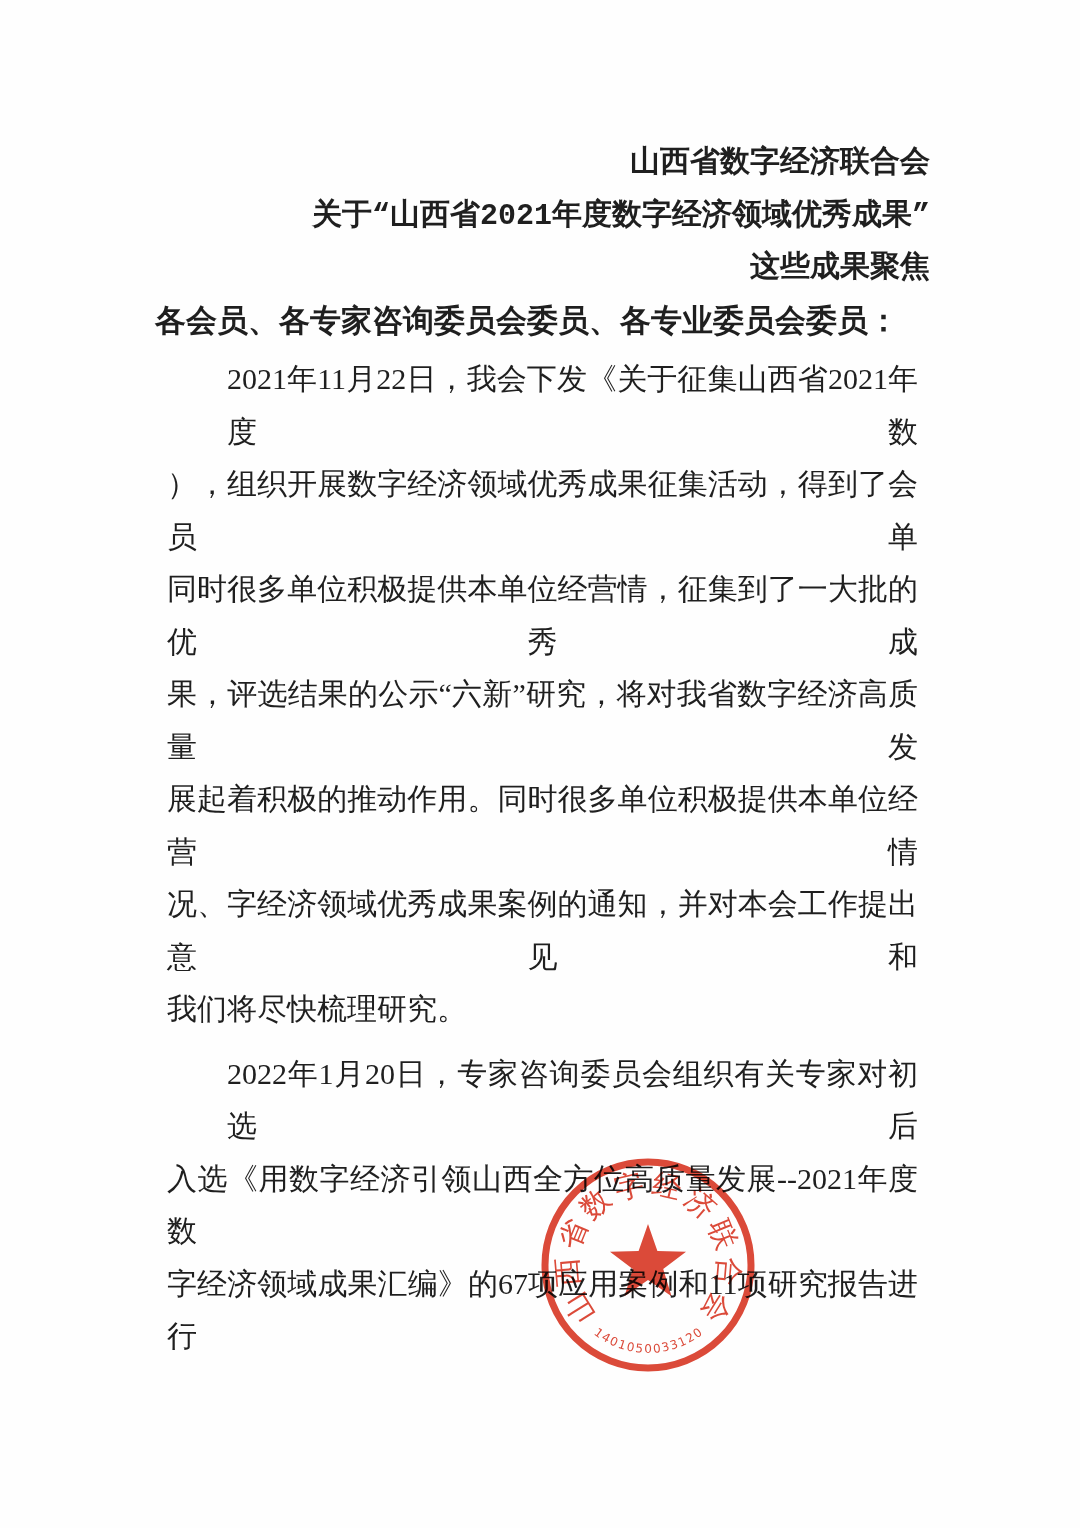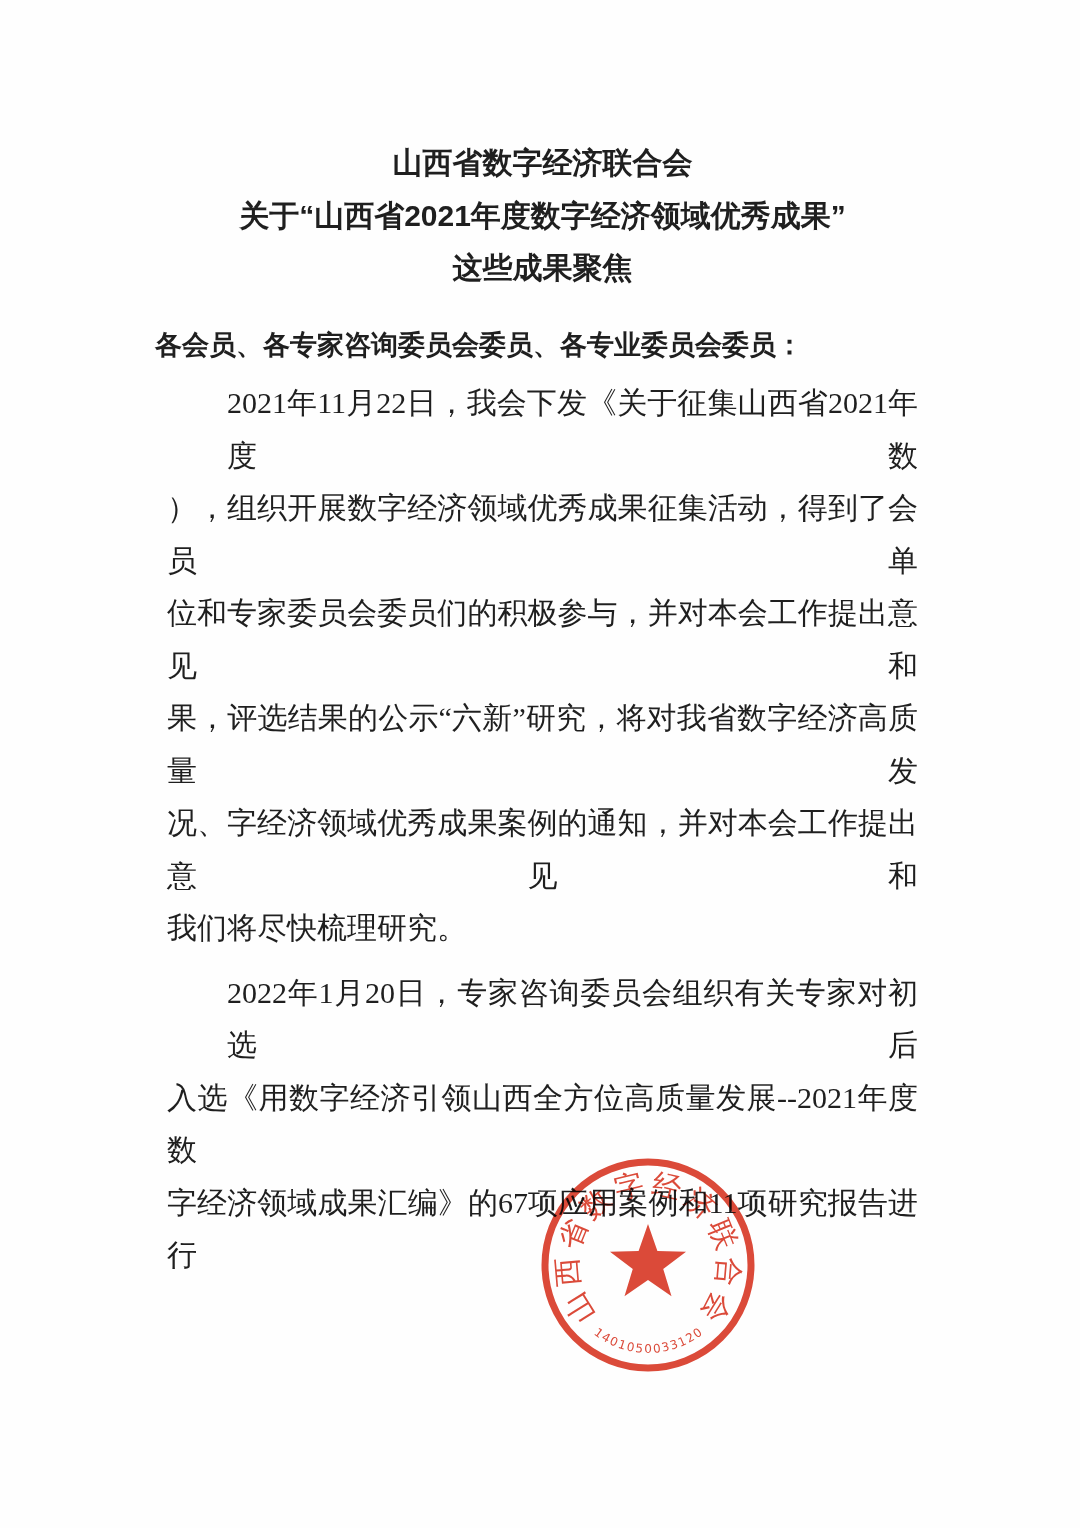--- a/index.html
+++ b/index.html
@@ -15,31 +15,30 @@
     background: #fefefe;
     overflow: hidden;
   }
   .content {
     position: absolute;
     left: 155px; top: 0;
     width: 775px;
     padding-top: 137px;
   }
   .title-line {
-    font-family: Liberation Sans, sans-serif;
+    font-family: Liberation Mono, monospace;
     font-weight: 700;
     font-size: 30px;
     line-height: 52.5px;
-    text-align: center;
+    text-align: right;
     white-space: nowrap;
   }
   .salutation {
-    margin-top: 24px;
     font-weight: 700;
-    font-size: 27px;
+    font-size: 31px;
     line-height: 52.5px;
     white-space: nowrap;
   }
   .para { margin: 12px; }
   .para-1 { margin-top: 6px; }
   .para .line {
     font-size: 30px;
     line-height: 52.5px;
     text-align: justify;
     text-align-last: justify;
@@ -64,22 +63,23 @@
     <div class="title-line">山西省数字经济联合会</div>
     <div class="title-line">关于“山西省2021年度数字经济领域优秀成果”</div>
     <div class="title-line">这些成果聚焦</div>
 
     <div class="salutation">各会员、各专家咨询委员会委员、各专业委员会委员：</div>
 
     <div id="paragraphs">
         <div class="para para-1">
           <div class="line first">2021年11月22日，我会下发《关于征集山西省2021年度数</div>
           <div class="line">），组织开展数字经济领域优秀成果征集活动，得到了会员单</div>
-          <div class="line">位和专家委员会委员们的积极参与，并对本会工作提出意见和</div>
+          <div class="line">同时很多单位积极提供本单位经营情，征集到了一大批的优秀成</div>
           <div class="line">果，评选结果的公示“六新”研究，将对我省数字经济高质量发</div>
+          <div class="line">展起着积极的推动作用。同时很多单位积极提供本单位经营情</div>
           <div class="line">况、字经济领域优秀成果案例的通知，并对本会工作提出意见和</div>
           <div class="line last">我们将尽快梳理研究。</div>
         </div>
         <div class="para para-2">
           <div class="line first">2022年1月20日，专家咨询委员会组织有关专家对初选后</div>
           <div class="line">入选《用数字经济引领山西全方位高质量发展--2021年度数</div>
           <div class="line">字经济领域成果汇编》的67项应用案例和11项研究报告进行</div>
         </div>
       </div>
 

